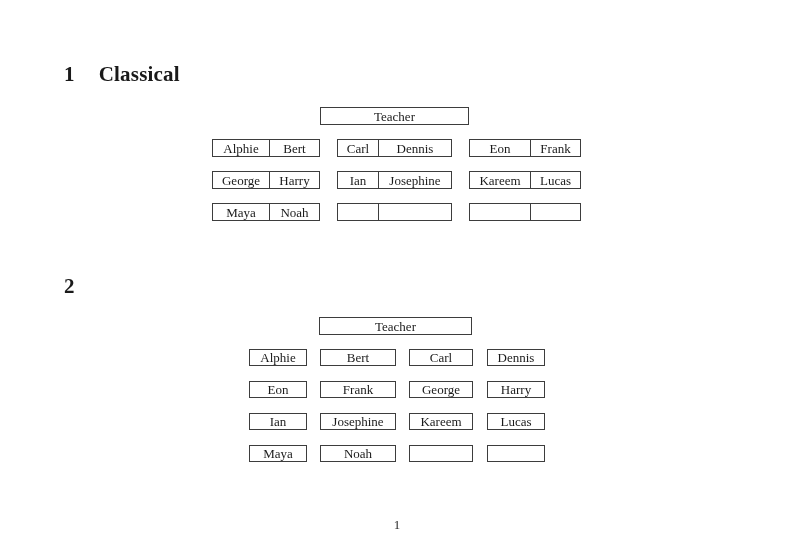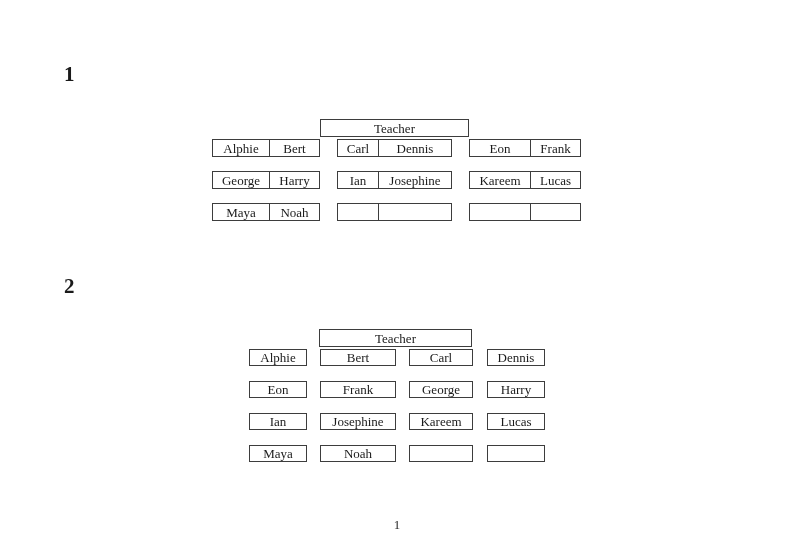--- a/index.html
+++ b/index.html
@@ -30,21 +30,20 @@
     border: 1px solid #3d3d3d;
     background: #ffffff;
     box-sizing: border-box;
     font-size: 13px;
     line-height: 15px;
   }
   .teacher {
     display: flex;
     align-items: center;
     justify-content: center;
-    margin-top: 12px;
   }
   .desk { display: flex; }
   .desk .cell {
     display: flex;
     align-items: center;
     justify-content: center;
     height: 100%;
     box-sizing: border-box;
     overflow: hidden;
     white-space: nowrap;
@@ -89,20 +88,21 @@
     text-align: center;
     font-size: 13px;
     color: #2a2a2a;
   }
 </style>
 </head>
 <body>
 
 <div class="heading" id="heading-classical">
   <span class="sec-num">1</span>
+  <span class="sec-title">Classical</span>
 </div>
 
 <div class="box teacher" id="teacher-classical">
   <span>Teacher</span>
 </div>
 
 <div class="box desk col-a r1">
   <div class="cell left ca-l">Alphie</div>
   <div class="cell right">Bert</div>
 </div>

